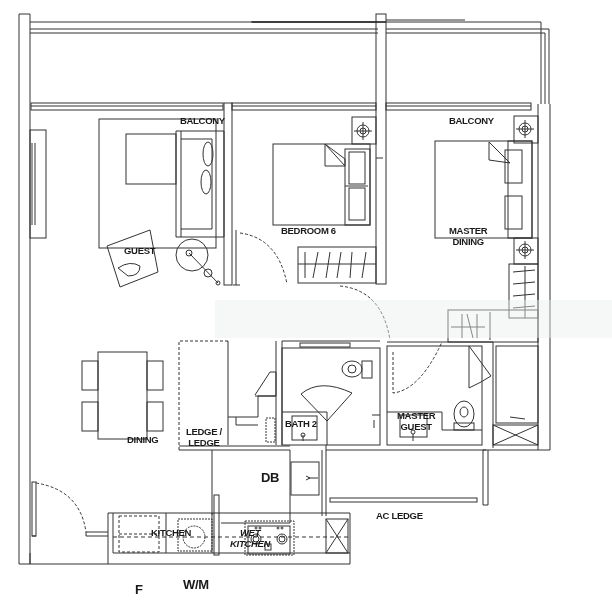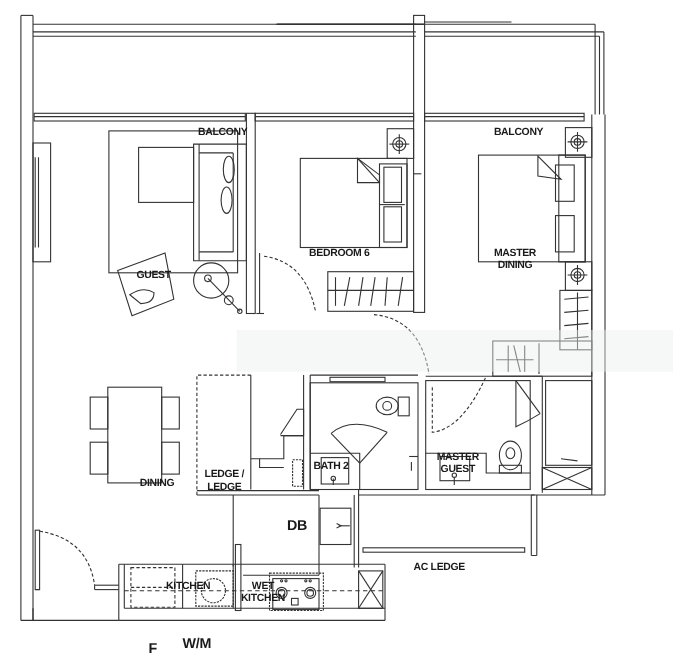--- a/index.html
+++ b/index.html
@@ -279,21 +279,21 @@
 <div class="lbl" style="left:186px; top:379px;">
   <div>LEDGE /</div>
   <div>LEDGE</div>
 </div>
 <div class="lbl" style="left:285px; top:371px;">BATH 2</div>
 <div class="lbl" style="left:397px; top:363px;">
   <div>MASTER</div>
   <div>GUEST</div>
 </div>
 <div class="lbl" style="left:151px; top:480px;">KITCHEN</div>
-<div class="lbl" style="left:219px; top:480px;">
+<div class="lbl" style="left:230px; top:480px;font-style:italic;">
   <div>WET</div>
   <div>KITCHEN</div>
 </div>
 <div class="lbl" style="left:376px; top:463px;text-align:right;">AC LEDGE</div>
 
 <div class="lbl small" style="left:261px; top:425px;">DB</div>
 <div class="lbl small" style="left:135px; top:537px;">F</div>
-<div class="lbl small" style="left:166px; top:532px;">W/M</div>
+<div class="lbl small" style="left:183px; top:532px;">W/M</div>
 
 </body></html>

